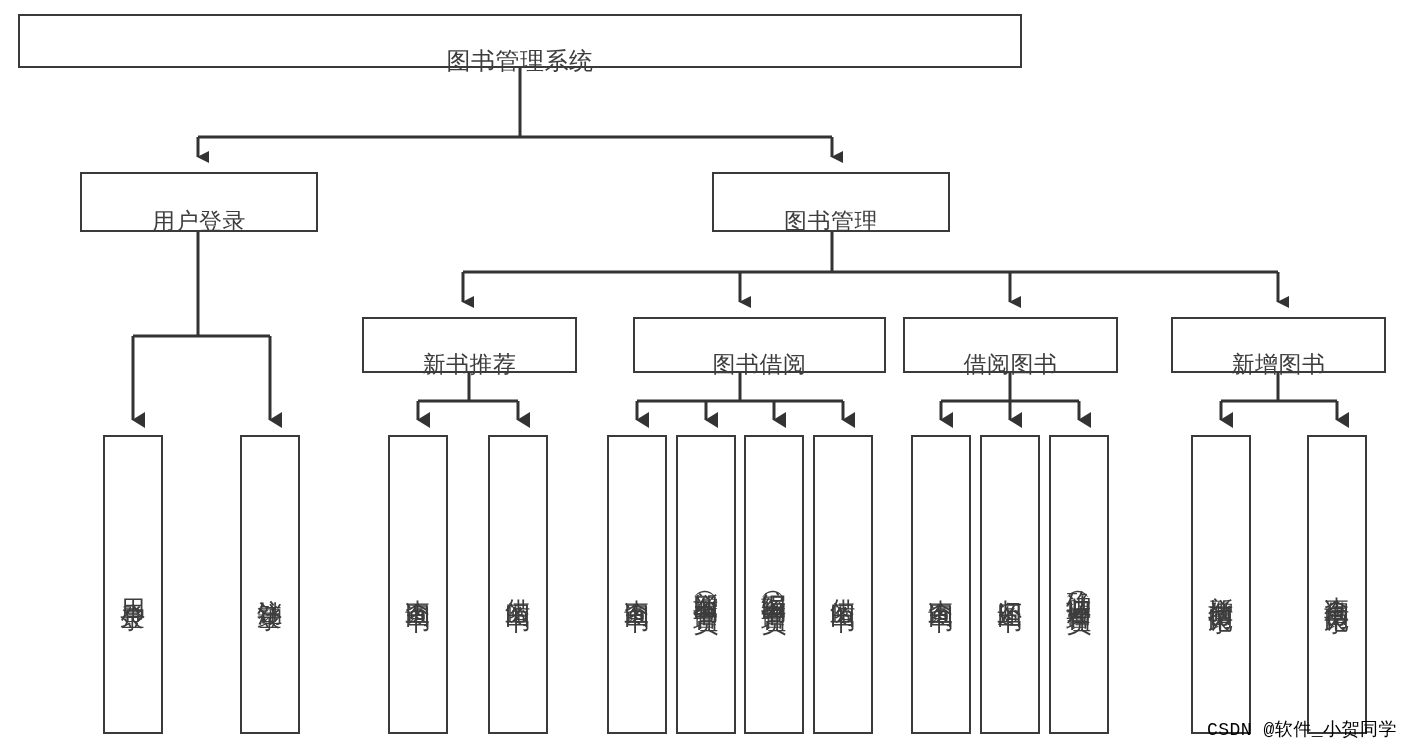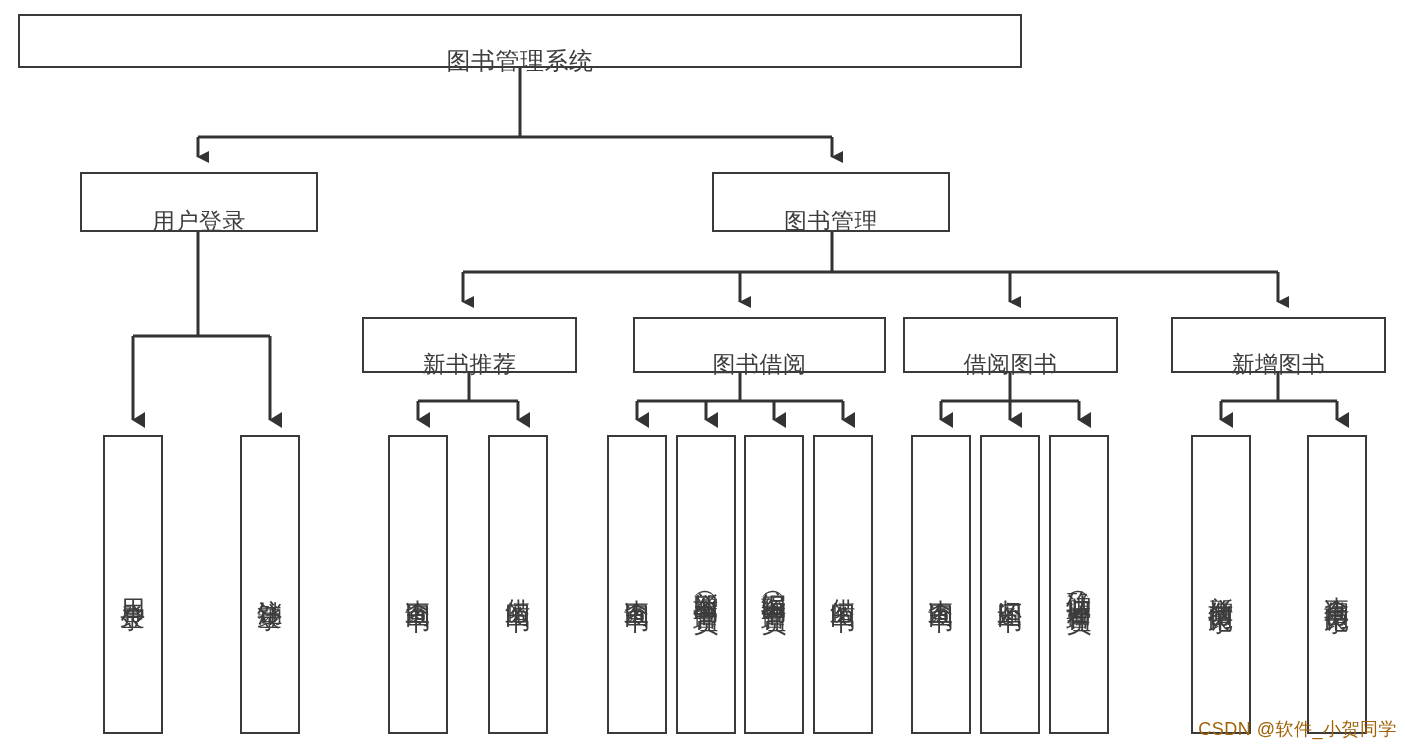--- a/index.html
+++ b/index.html
@@ -64,25 +64,26 @@
     text-align: center;
   }
   .node.vertical.tall-text .node-label {
     max-height: 282px;
   }
   #watermark {
     position: absolute;
     right: 8px;
     bottom: 6px;
     font-size: 18px;
-    color: #a16207;
+    color: #000000;
     letter-spacing: 0.5px;
     user-select: none;
     pointer-events: none;
     white-space: pre;
+    font-family: Liberation Mono, monospace;
   }
 </style>
 </head>
 <body>
 
 <div id="diagram-canvas">
 
   <svg id="diagram-svg" viewBox="0 0 1405 747" xmlns="http://www.w3.org/2000/svg">
     <defs>
       <marker id="arrowhead" viewBox="0 0 12 12" refX="6" refY="11" markerWidth="12" markerHeight="12" orient="auto-start-reverse" markerUnits="userSpaceOnUse">

